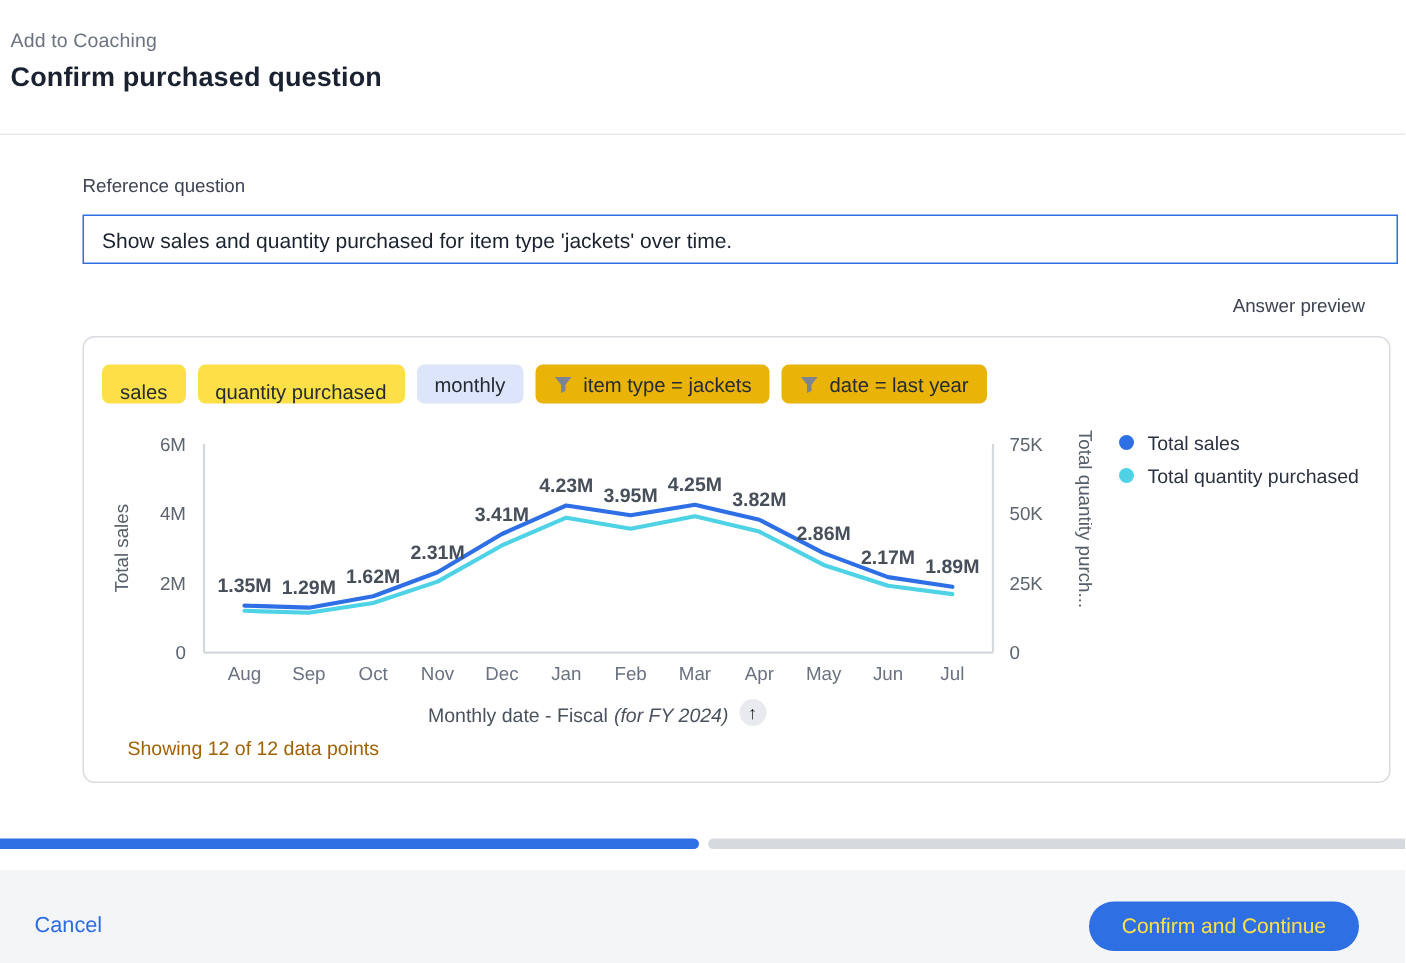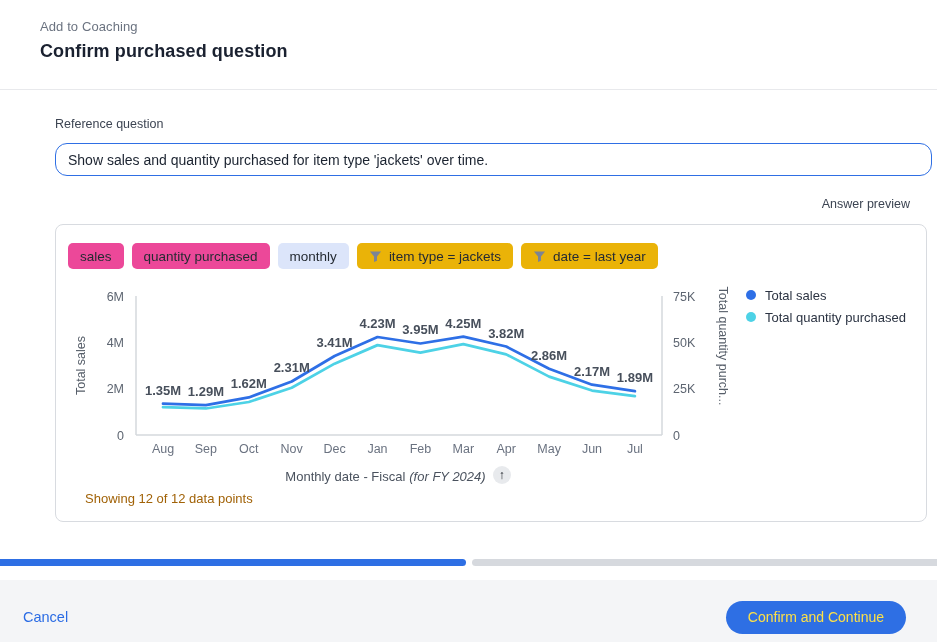--- a/index.html
+++ b/index.html
@@ -3,50 +3,50 @@
 <meta charset="utf-8">
 <style>
   * { margin: 0; padding: 0; box-sizing: border-box; }
   html, body { background: #ffffff; }
   body { font-family: "Liberation Sans", sans-serif; }
   .screen {
     position: relative; width: 937px; height: 642px;
     background: #ffffff; overflow: hidden;
   }
   
-  .header { padding: 19px 24px 0 40px; }
+  .header { padding: 19px 24px 0 7px; }
   .eyebrow { font-size: 13px; color: #6b7380; letter-spacing: .1px; }
   .title { font-size: 18px; font-weight: 700; color: #1a2130; margin-top: 7px; letter-spacing: .1px; }
   .divider { position: absolute; left: 0; right: 0; top: 89px; height: 1px; background: #e8e9ec; }
 
   
   .content { position: absolute; left: 21px; right: 27px; top: 90px; margin-left: 34px; }
   .field-label { font-size: 12.5px; color: #3c4452; margin-top: 27px; }
   .ref-input {
     margin-top: 12px; width: 877px; height: 33px;
-    border: 1.5px solid #2f6fe4; border-radius: 12px;
+    border: 1.5px solid #2f6fe4; border-radius: 0;
     padding: 0 12px; font-size: 14px; color: #1b2330;
     font-family: "Liberation Sans", sans-serif; outline: none; background: #fff;
     display: block;
   }
   .preview-label { margin-top: 21px; text-align: right; }
 
   
   .panel {
     margin-top: 13px; width: 872px; height: 298px;
     border: 1px solid #d8dbe0; border-radius: 8px;
     padding: 18px 12px 12px 12px; position: relative; background: #fff;
   }
   .chips { display: flex; gap: 8px; }
   .chip {
     height: 26px; display: inline-flex; align-items: center; gap: 7px;
     padding: 0 12px; border-radius: 5px; font-size: 13.5px; color: #252b33;
     white-space: nowrap; cursor: default;
   }
-  .chip.measure { background: #ec4899; }
+  .chip.measure { background: #fde047; align-items: flex-end; }
   .chip.time    { background: #dce5fa; }
   .chip.filter  { background: #eab308; }
   .funnel { width: 13px; height: 13px; display: inline-block; }
 
   
   .chart-wrap { position: relative; margin-top: 13px; height: 178px; }
   svg text { font-family: "Liberation Sans", sans-serif; }
   .legend { position: absolute; left: 678px; top: 2px; }
   .legend-item { display: flex; align-items: center; gap: 9px; height: 22px; cursor: default; }
   .legend-dot { width: 10px; height: 10px; border-radius: 50%; flex: 0 0 auto; }

